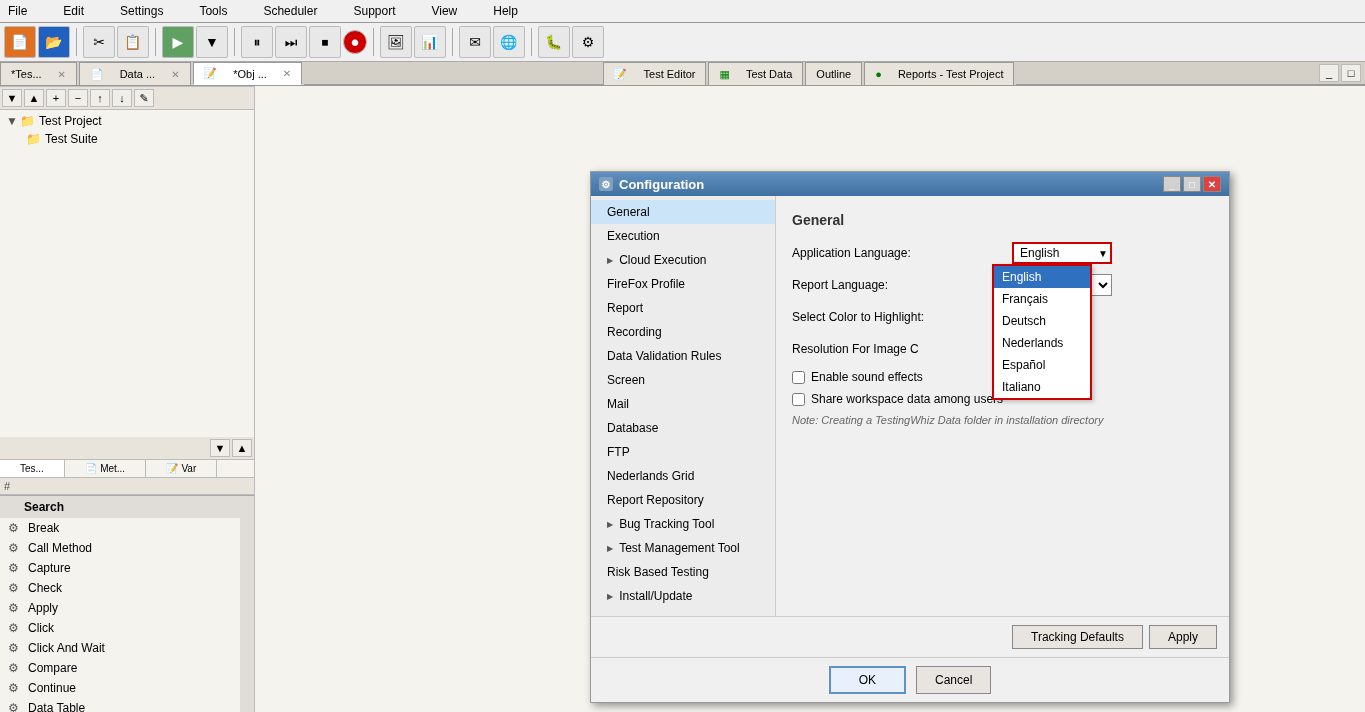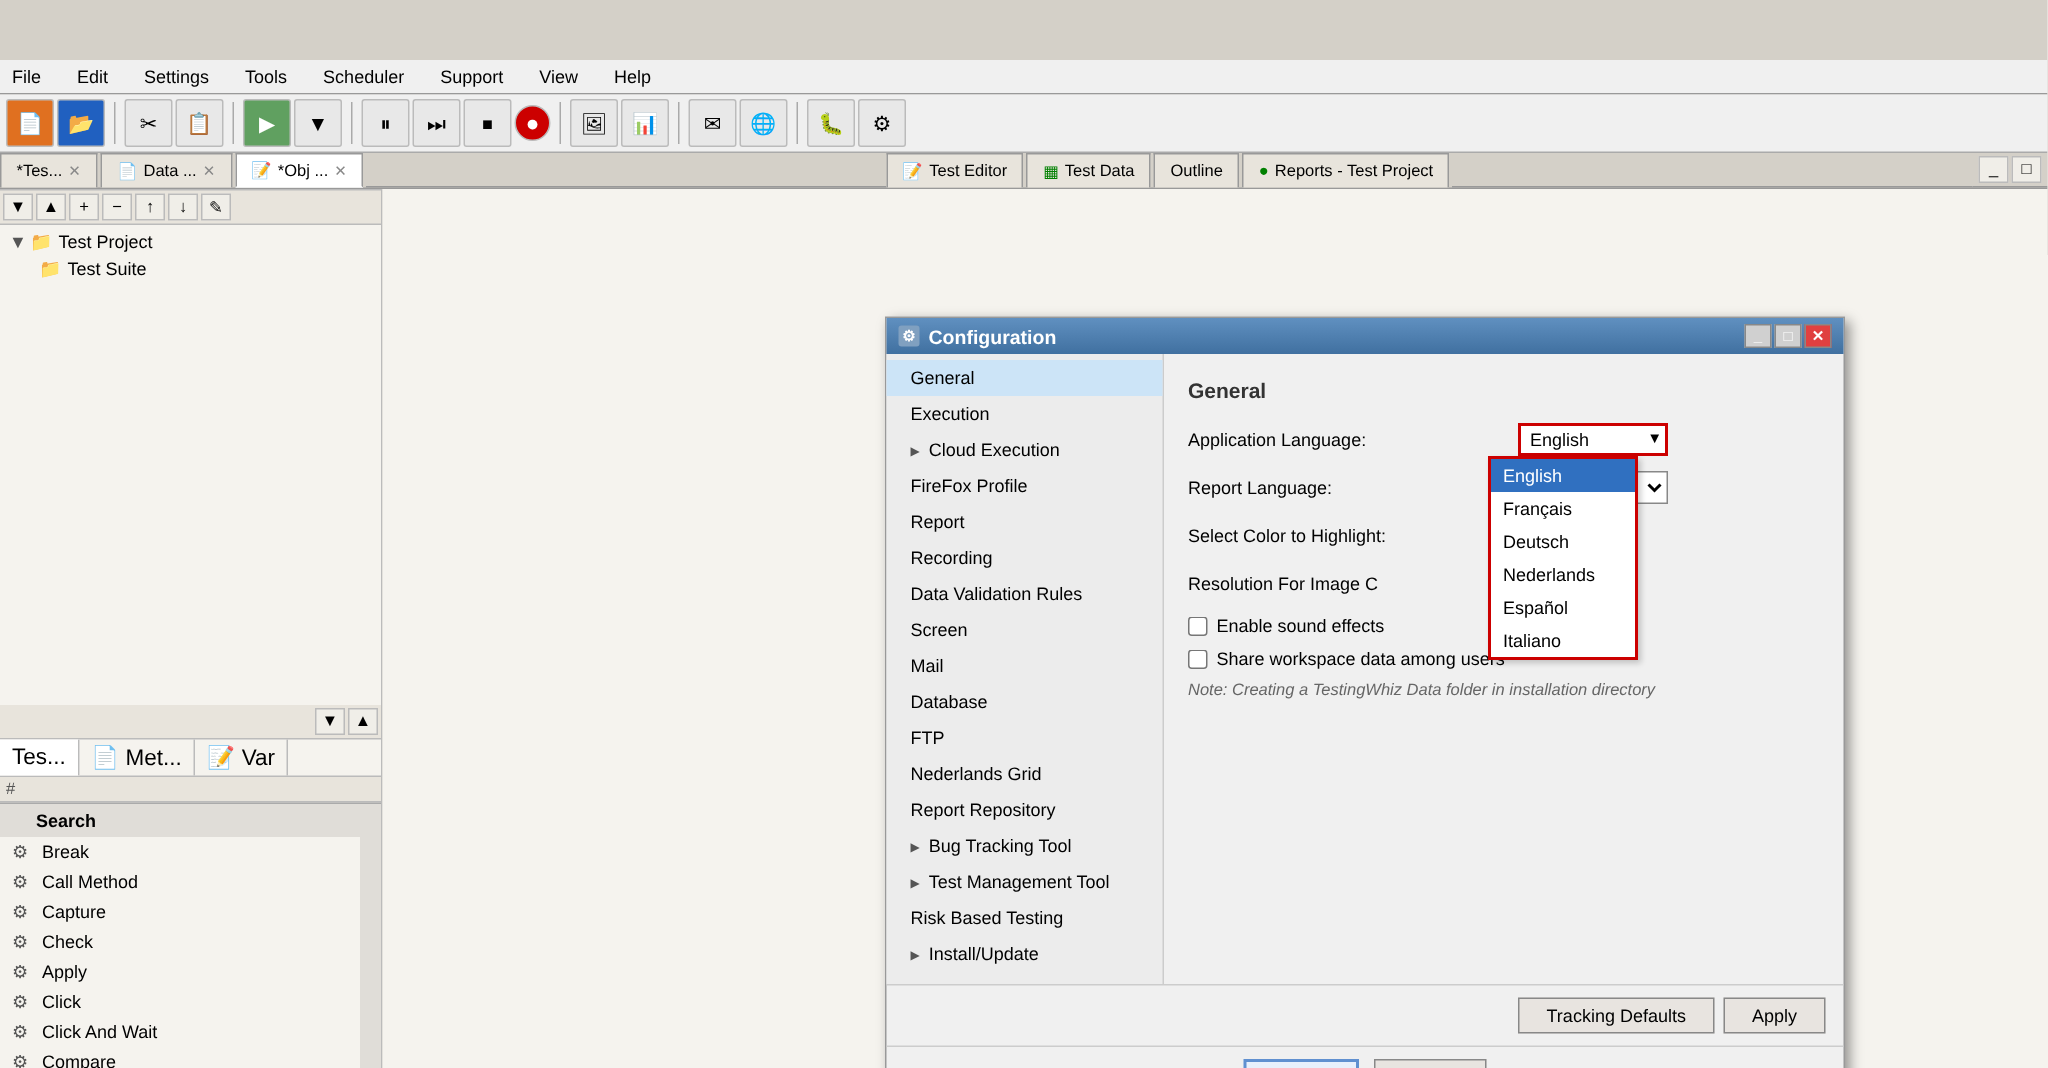--- a/index.html
+++ b/index.html
@@ -1,49 +1,49 @@
 <!DOCTYPE html>
 <html><head>
   <meta charset="utf-8">
   <style>
     * { box-sizing: border-box; margin: 0; padding: 0; }
     body { font-family: 'Segoe UI', Tahoma, Geneva, Verdana, sans-serif; font-size: 12px; background: #d4d0c8; overflow: hidden; }
 
     
-    .menu-bar { display: flex; align-items: center; background: #f0f0f0; border-bottom: 1px solid #999; padding: 2px 4px; gap: 16px; margin-top: 40px; }
+    .menu-bar { display: flex; align-items: center; background: #f0f0f0; border-bottom: 1px solid #999; padding: 2px 4px; gap: 28px; }
     .menu-item { font-size: 12px; cursor: pointer; padding: 2px 4px; }
 
     
     .toolbar { display: flex; align-items: center; background: #f0f0f0; border-bottom: 1px solid #aaa; padding: 3px 4px; gap: 2px; }
     .tb-btn { width: 32px; height: 32px; display: flex; align-items: center; justify-content: center; background: #e8e8e8; border: 1px solid #bbb; border-radius: 2px; cursor: pointer; font-size: 14px; }
     .tb-btn.accent { background: #e07020; color: white; }
     .tb-btn.blue { background: #2060c0; color: white; }
     .tb-separator { width: 1px; height: 28px; background: #aaa; margin: 0 4px; }
     .tb-btn-red { background: #c00; color: white; border-radius: 50%; width: 24px; height: 24px; }
 
     
     .tab-bar { display: flex; align-items: stretch; background: #d4d0c8; border-bottom: 1px solid #999; }
-    .tab { display: flex; align-items: center; gap: 4px; padding: 4px 10px; background: #e8e4dc; border: 1px solid #999; border-bottom: none; font-size: 11px; cursor: pointer; margin-right: 2px; }
+    .tab { display: flex; align-items: center; gap: 16px; padding: 4px 10px; background: #e8e4dc; border: 1px solid #999; border-bottom: none; font-size: 11px; cursor: pointer; margin-right: 2px; }
     .tab.active { background: #fff; border-bottom: 1px solid #fff; }
 
     
     .main-layout { display: flex; height: calc(100vh - 80px); }
 
     
     .left-panel { width: 255px; background: #f5f3ee; border-right: 1px solid #bbb; display: flex; flex-direction: column; }
     .left-top { flex: 1; overflow-y: auto; padding: 2px; }
     .tree-item { display: flex; align-items: center; gap: 4px; padding: 2px 4px; cursor: pointer; font-size: 12px; }
     .tree-item .arrow { width: 10px; color: #555; }
     .tree-folder-icon { color: #f0a020; }
 
     .panel-toolbar { display: flex; align-items: center; border-bottom: 1px solid #bbb; border-top: 1px solid #bbb; background: #e8e4dc; padding: 2px; gap: 2px; }
     .pt-btn { font-size: 11px; width: 20px; height: 18px; display: flex; align-items: center; justify-content: center; border: 1px solid #bbb; background: #f0eee8; cursor: pointer; }
 
     .tabs-row { display: flex; align-items: center; background: #e0ddd8; border-bottom: 1px solid #bbb; overflow: hidden; }
-    .inner-tab { padding: 3px 8px; font-size: 15px; cursor: pointer; border-right: 1px solid #bbb; white-space: nowrap; }
+    .inner-tab { padding: 3px 20px; font-size: 10px; cursor: pointer; border-right: 1px solid #bbb; white-space: nowrap; }
     .inner-tab.active { background: #fff; }
 
     
     .search-panel { border-top: 1px solid #aaa; }
     .search-header { padding: 4px 24px; font-weight: bold; font-size: 12px; background: #e0ddd8; }
     .search-list { overflow-y: auto; max-height: 220px; }
     .search-item { display: flex; align-items: center; gap: 6px; padding: 3px 8px; cursor: pointer; font-size: 12px; }
     .gear-icon { width: 14px; height: 14px; display: inline-block; }
     .scroll-bar { width: 14px; background: #e0ddd8; }
 

